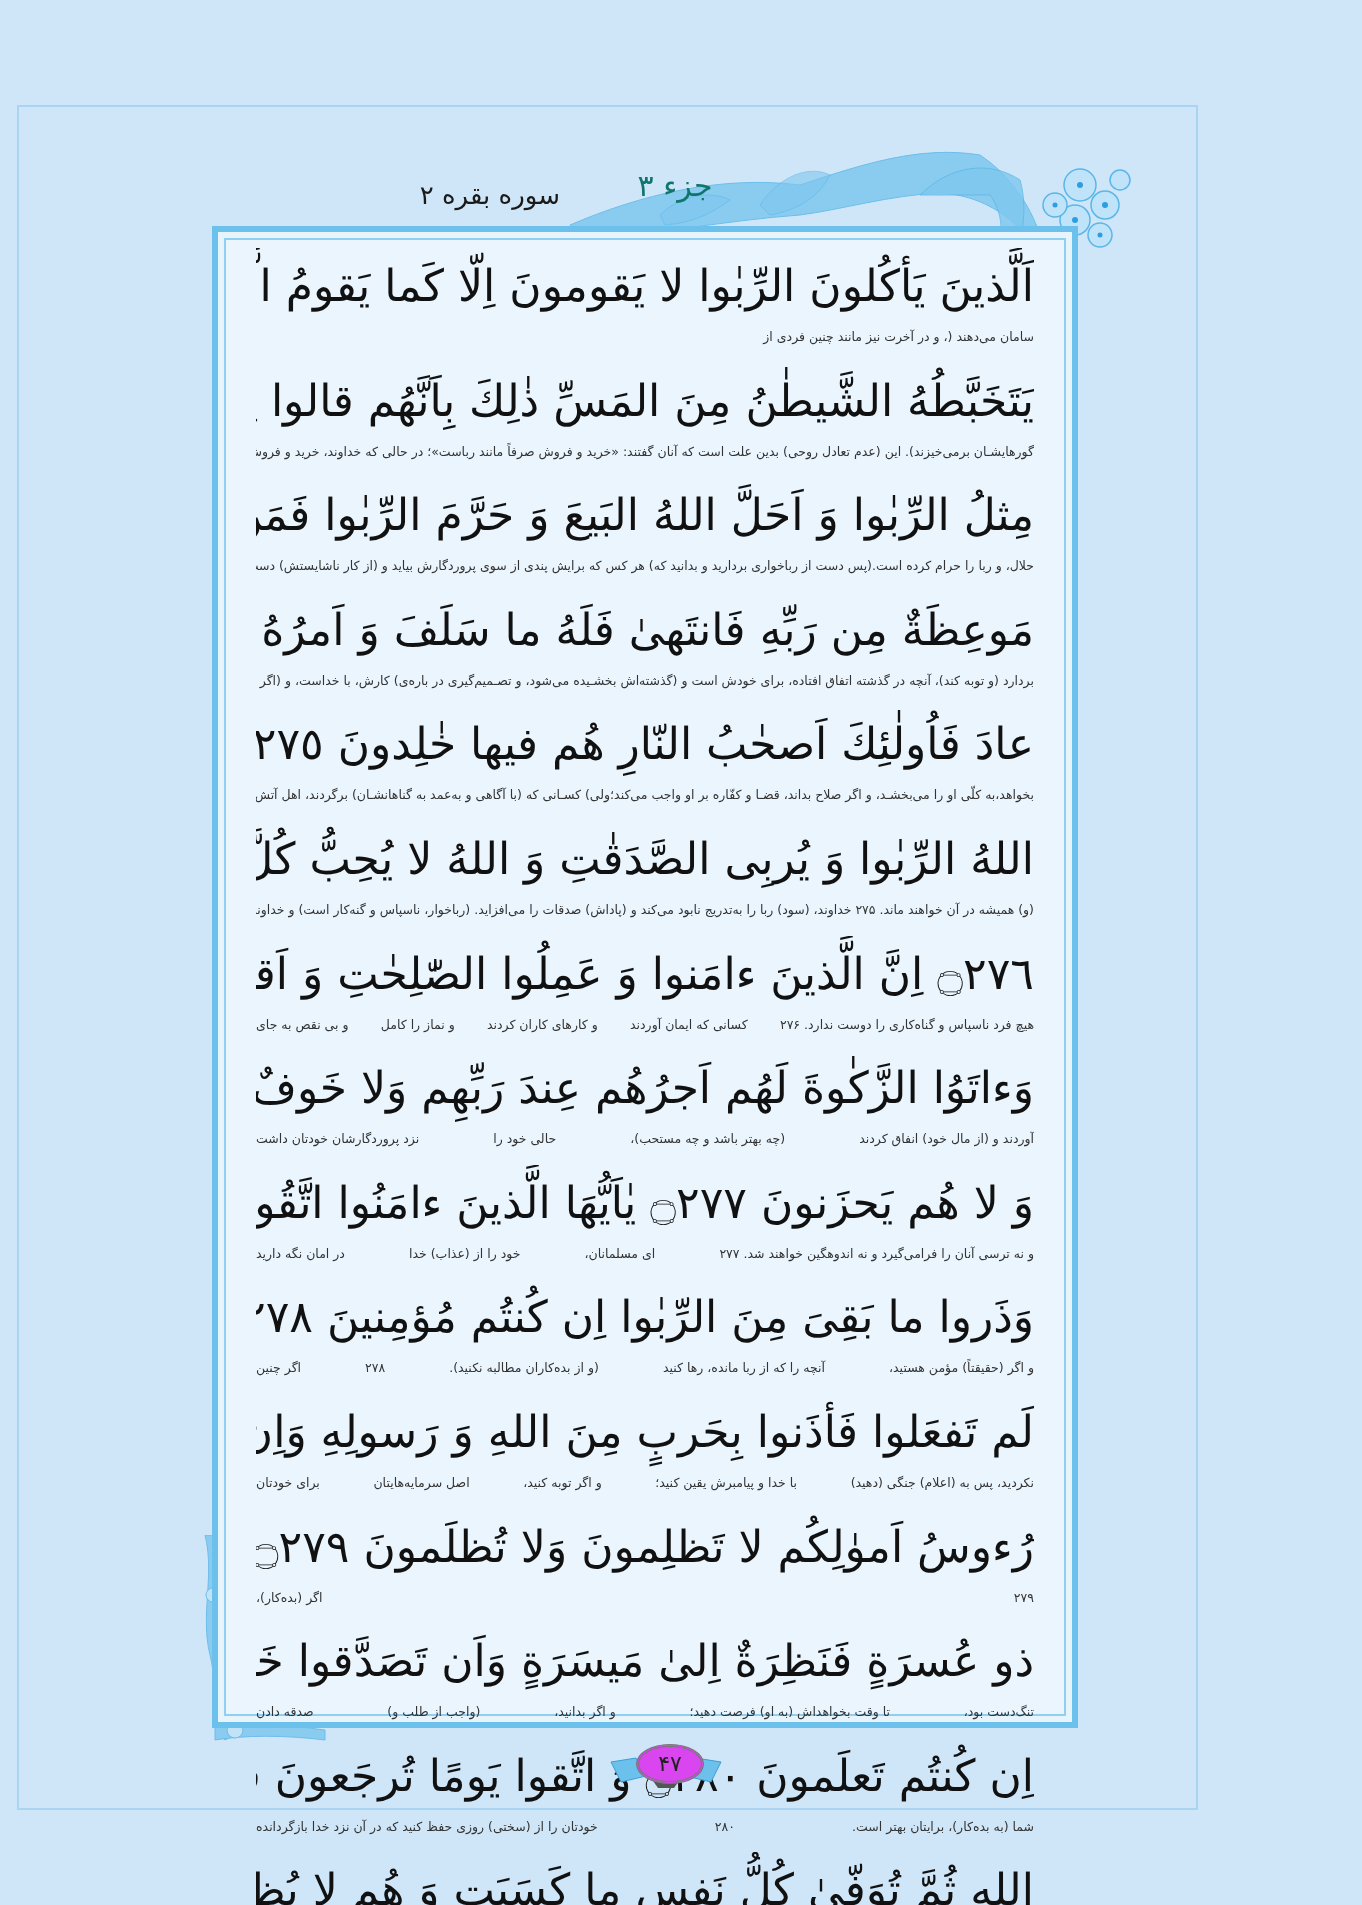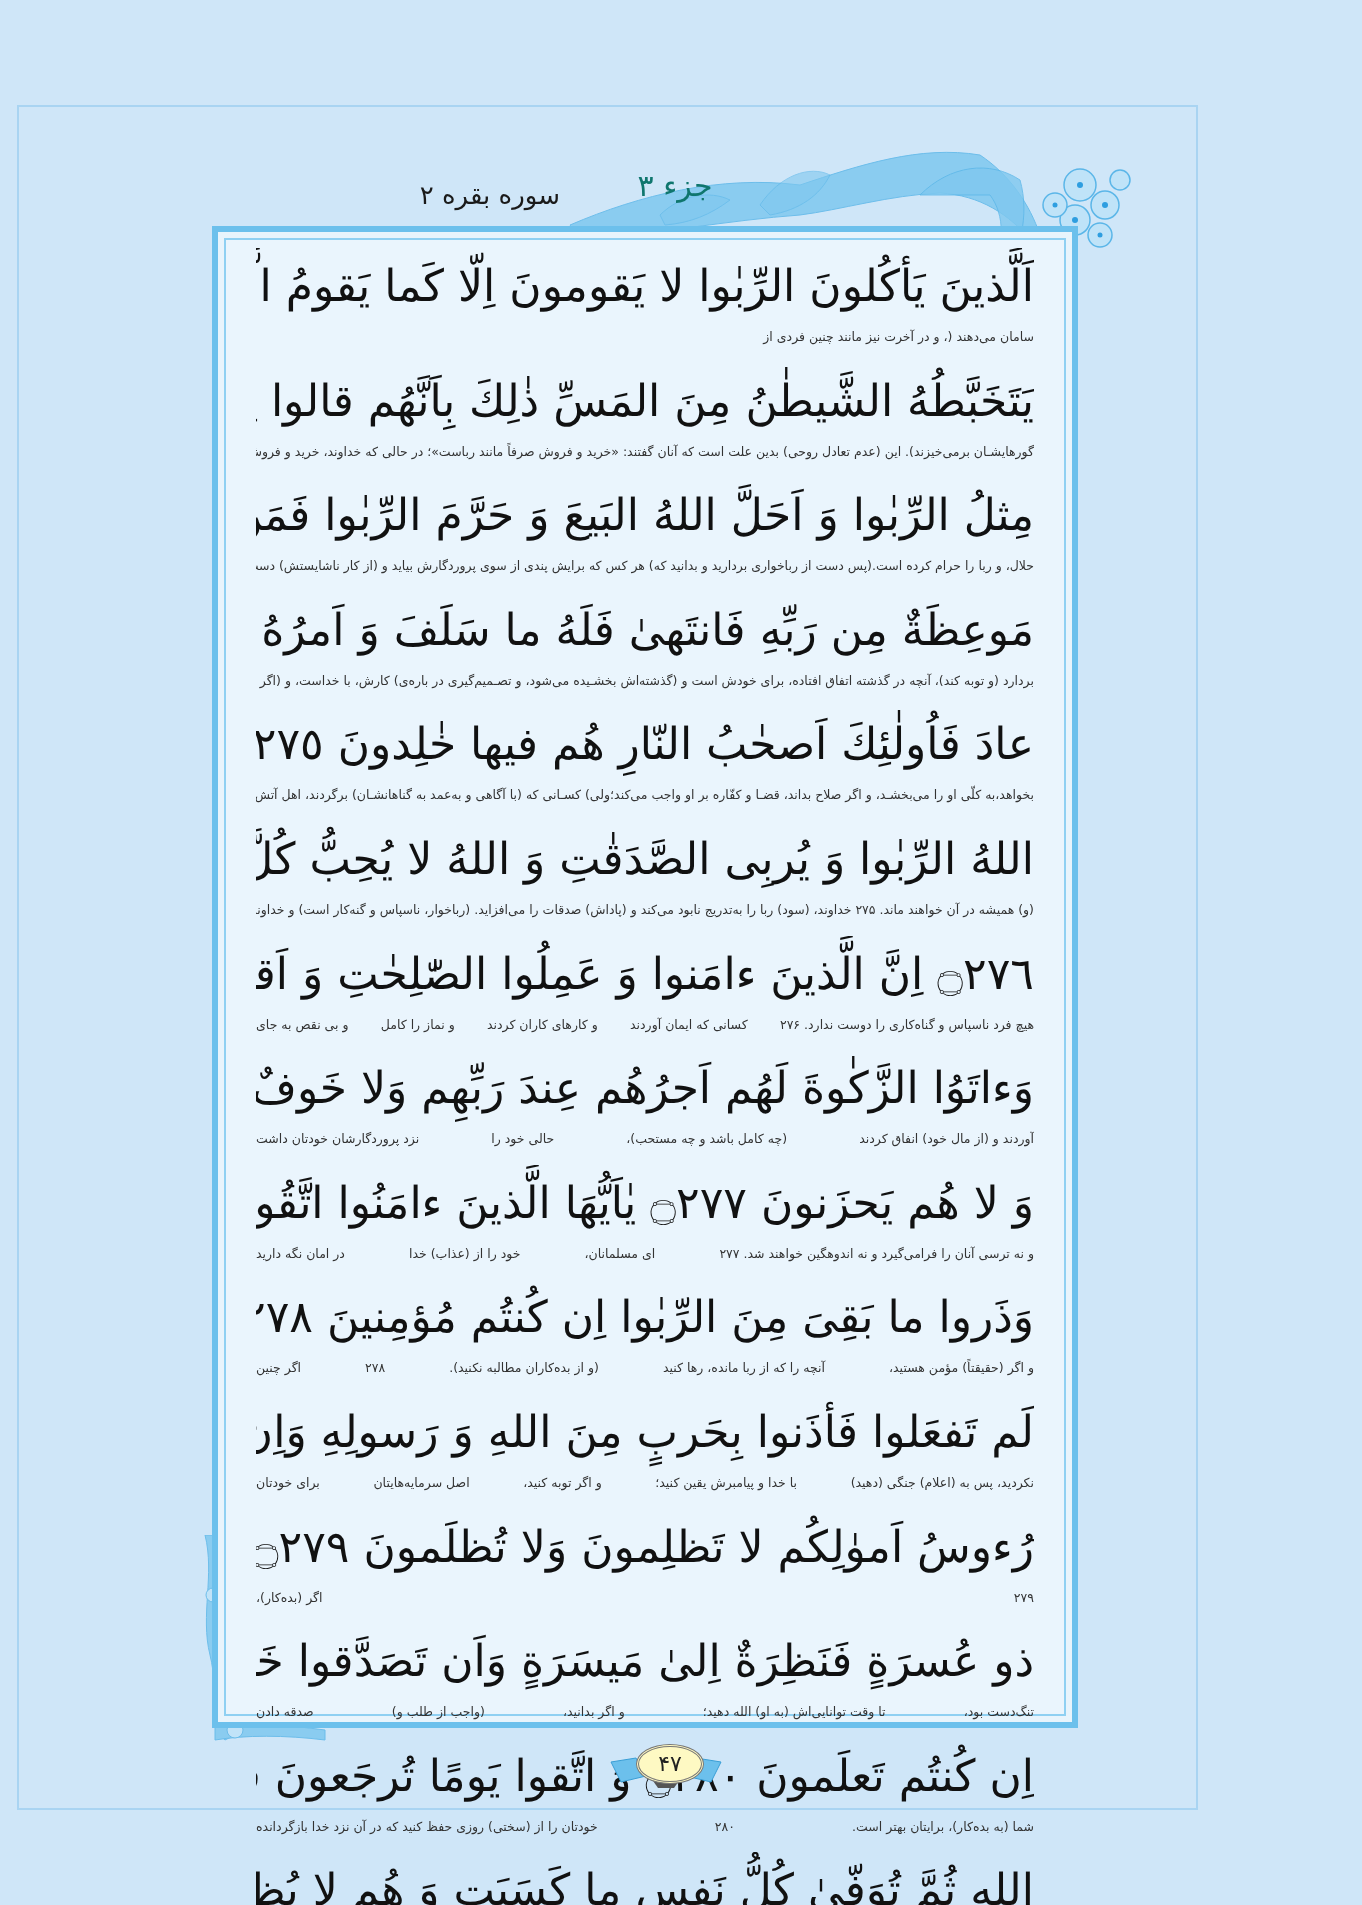--- a/index.html
+++ b/index.html
@@ -50,21 +50,21 @@
     position: absolute; left: 560px; top: 135px; width: 600px; height: 420px; pointer-events: none;
   }
   .ornament-bl {
     position: absolute; left: 195px; top: 1535px; width: 150px; height: 210px; pointer-events: none;
   }
   .page-badge {
     position: absolute; left: 606px; top: 1740px; width: 120px; height: 50px;
   }
   .page-number {
     position: absolute; left: 636px; top: 1744px; width: 62px; height: 34px;
-    border: 3px double #777; border-radius: 50%; background: #fef9c3;
+    border: 3px double #777; border-radius: 50%; background: #d946ef;
     text-align: center; line-height: 34px; font-size: 22px; color: #222;
     font-family: "DejaVu Sans", sans-serif;
   }
 </style>
 </head>
 <body>
 
 <div class="outer-frame"></div>
 
 <svg class="ornament-tr" viewBox="0 0 600 420">
@@ -162,21 +162,21 @@
           <span>و کارهای کاران کردند</span>
           <span>و نماز را کامل</span>
           <span>و بی نقص به جای</span>
         </div>
       </div>
 
       <div class="verse-row">
         <div class="arabic">وَءاتَوُا الزَّكٰوةَ لَهُم اَجرُهُم عِندَ رَبِّهِم وَلا خَوفٌ عَلَيهِم</div>
         <div class="trans">
           <span>آوردند و (از مال خود) انفاق کردند</span>
-          <span>(چه کامل باشد و چه مستحب)،</span>
+          <span>(چه بهتر باشد و چه مستحب)،</span>
           <span>حالی خود را</span>
           <span>نزد پروردگارشان خودتان داشت</span>
         </div>
       </div>
 
       <div class="verse-row">
         <div class="arabic">وَ لا هُم يَحزَنونَ ۝٢٧٧ يٰاَيُّهَا الَّذينَ ءامَنُوا اتَّقُوا اللهَ</div>
         <div class="trans">
           <span>و نه ترسی آنان را فرامی‌گیرد و نه اندوهگین خواهند شد. ۲۷۷</span>
           <span>ای مسلمانان،</span>
@@ -212,21 +212,21 @@
         <div class="trans">
           <span>۲۷۹</span>
           <span>اگر (بده‌کار)،</span>
         </div>
       </div>
 
       <div class="verse-row">
         <div class="arabic">ذو عُسرَةٍ فَنَظِرَةٌ اِلىٰ مَيسَرَةٍ وَاَن تَصَدَّقوا خَيرٌ لَكُم</div>
         <div class="trans">
           <span>تنگ‌دست بود،</span>
-          <span>تا وقت توانایی‌اش (به او) الله دهید؛</span>
+          <span>تا وقت بخواهد‌اش (به او) فرصت دهید؛</span>
           <span>و اگر بدانید،</span>
           <span>(واجب از طلب و)</span>
           <span>صدقه دادن</span>
         </div>
       </div>
 
       <div class="verse-row">
         <div class="arabic">اِن كُنتُم تَعلَمونَ ۝٢٨٠ وَ اتَّقوا يَومًا تُرجَعونَ فيهِ اِلَى</div>
         <div class="trans">
           <span>شما (به بده‌کار)، برایتان بهتر است.</span>

